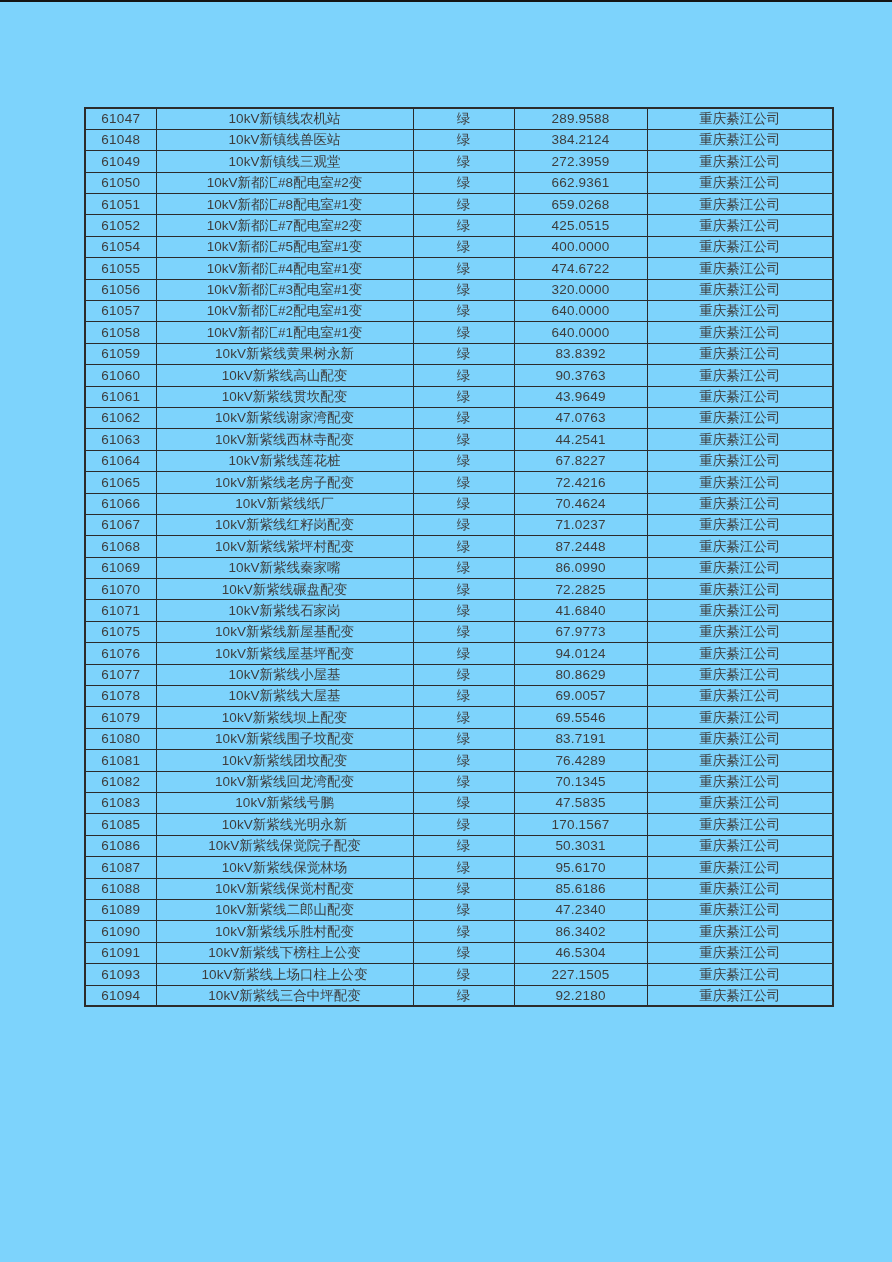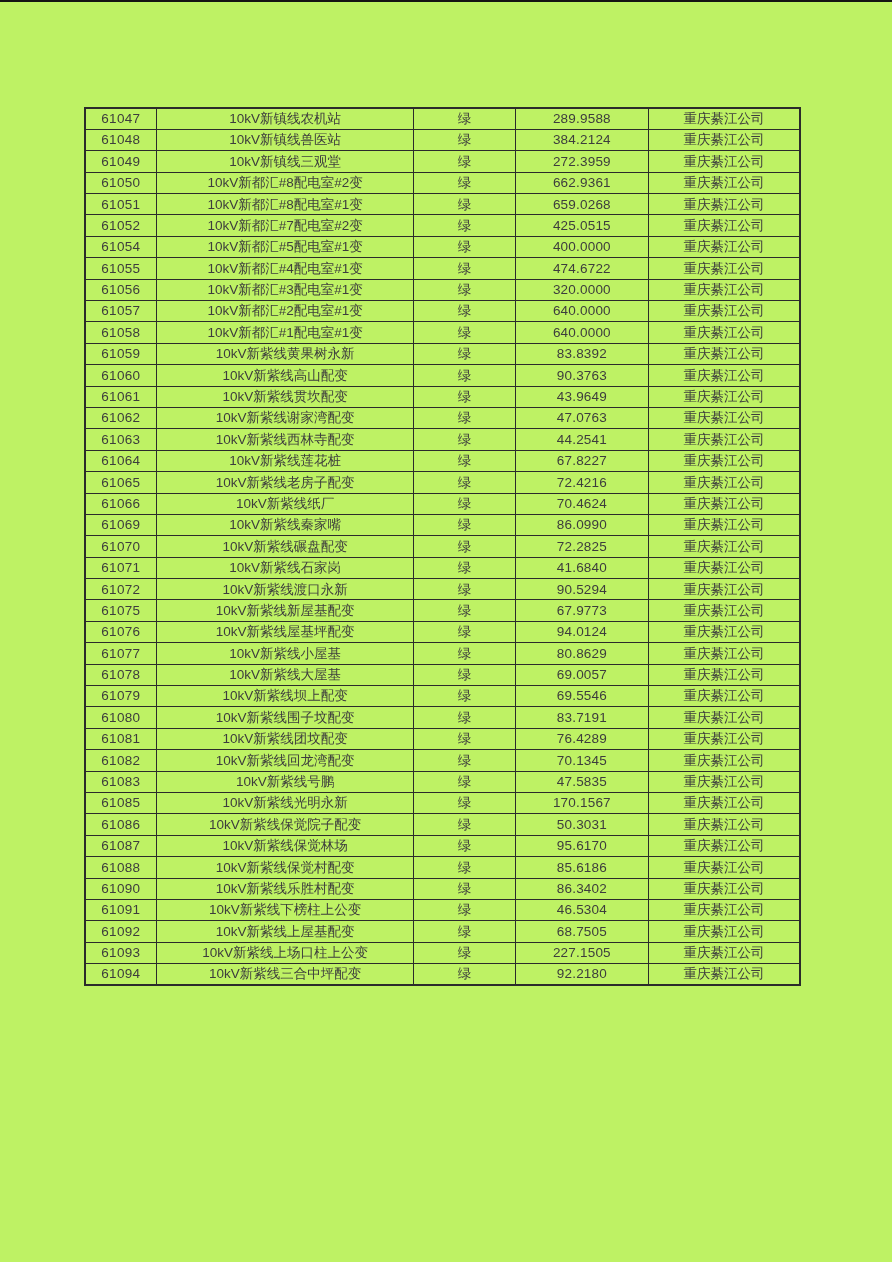--- a/index.html
+++ b/index.html
@@ -4,21 +4,21 @@
 <style>
   html, body {
     margin: 0;
     padding: 0;
     background: #ffffff;
   }
   .page {
     position: relative;
     width: 892px;
     height: 1262px;
-    background: #bef264;
+    background: #7dd3fc;
     overflow: hidden;
     font-family: "Liberation Sans", "DejaVu Sans", sans-serif;
   }
   .top-strip {
     position: absolute;
     top: 0;
     left: 0;
     width: 100%;
     height: 2px;
     background: #141414;
@@ -44,21 +44,21 @@
     text-align: center;
     vertical-align: middle;
     white-space: nowrap;
     overflow: hidden;
     line-height: 1;
   }
   td.col-id      { width: 71px;  letter-spacing: 0.3px; }
   td.col-name    { width: 257px; }
   td.col-status  { width: 101px; }
   td.col-value   { width: 133px; letter-spacing: 0.2px; }
-  td.col-company { width: 151px; margin-left: 38px; }
+  td.col-company { width: 186px; margin-left: 38px; }
 </style>
 </head>
 <body>
 
 <div class="page">
   <div class="top-strip"></div>
 
   <div class="table-wrap">
     <table class="data-table">
       <tbody id="table-body">
@@ -208,21 +208,35 @@
   </tr>
 
   <tr>
     <td class="col-id">61066</td>
     <td class="col-name">10kV新紫线纸厂</td>
     <td class="col-status">绿</td>
     <td class="col-value">70.4624</td>
     <td class="col-company">重庆綦江公司</td>
   </tr>
 
-
+  <tr>
+    <td class="col-id">61067</td>
+    <td class="col-name">10kV新紫线红籽岗配变</td>
+    <td class="col-status">绿</td>
+    <td class="col-value">71.0237</td>
+    <td class="col-company">重庆綦江公司</td>
+  </tr>
+
+  <tr>
+    <td class="col-id">61068</td>
+    <td class="col-name">10kV新紫线紫坪村配变</td>
+    <td class="col-status">绿</td>
+    <td class="col-value">87.2448</td>
+    <td class="col-company">重庆綦江公司</td>
+  </tr>
 
   <tr>
     <td class="col-id">61069</td>
     <td class="col-name">10kV新紫线秦家嘴</td>
     <td class="col-status">绿</td>
     <td class="col-value">86.0990</td>
     <td class="col-company">重庆綦江公司</td>
   </tr>
 
   <tr>
@@ -234,27 +248,20 @@
   </tr>
 
   <tr>
     <td class="col-id">61071</td>
     <td class="col-name">10kV新紫线石家岗</td>
     <td class="col-status">绿</td>
     <td class="col-value">41.6840</td>
     <td class="col-company">重庆綦江公司</td>
   </tr>
 
-  <tr>
-    <td class="col-id">61072</td>
-    <td class="col-name">10kV新紫线渡口永新</td>
-    <td class="col-status">绿</td>
-    <td class="col-value">90.5294</td>
-    <td class="col-company">重庆綦江公司</td>
-  </tr>
 
 
 
   <tr>
     <td class="col-id">61075</td>
     <td class="col-name">10kV新紫线新屋基配变</td>
     <td class="col-status">绿</td>
     <td class="col-value">67.9773</td>
     <td class="col-company">重庆綦江公司</td>
   </tr>
@@ -349,44 +356,44 @@
   </tr>
 
   <tr>
     <td class="col-id">61088</td>
     <td class="col-name">10kV新紫线保觉村配变</td>
     <td class="col-status">绿</td>
     <td class="col-value">85.6186</td>
     <td class="col-company">重庆綦江公司</td>
   </tr>
 
+  <tr>
+    <td class="col-id">61089</td>
+    <td class="col-name">10kV新紫线二郎山配变</td>
+    <td class="col-status">绿</td>
+    <td class="col-value">47.2340</td>
+    <td class="col-company">重庆綦江公司</td>
+  </tr>
 
   <tr>
     <td class="col-id">61090</td>
     <td class="col-name">10kV新紫线乐胜村配变</td>
     <td class="col-status">绿</td>
     <td class="col-value">86.3402</td>
     <td class="col-company">重庆綦江公司</td>
   </tr>
 
   <tr>
     <td class="col-id">61091</td>
     <td class="col-name">10kV新紫线下榜柱上公变</td>
     <td class="col-status">绿</td>
     <td class="col-value">46.5304</td>
     <td class="col-company">重庆綦江公司</td>
   </tr>
 
-  <tr>
-    <td class="col-id">61092</td>
-    <td class="col-name">10kV新紫线上屋基配变</td>
-    <td class="col-status">绿</td>
-    <td class="col-value">68.7505</td>
-    <td class="col-company">重庆綦江公司</td>
-  </tr>
 
   <tr>
     <td class="col-id">61093</td>
     <td class="col-name">10kV新紫线上场口柱上公变</td>
     <td class="col-status">绿</td>
     <td class="col-value">227.1505</td>
     <td class="col-company">重庆綦江公司</td>
   </tr>
 
   <tr>

